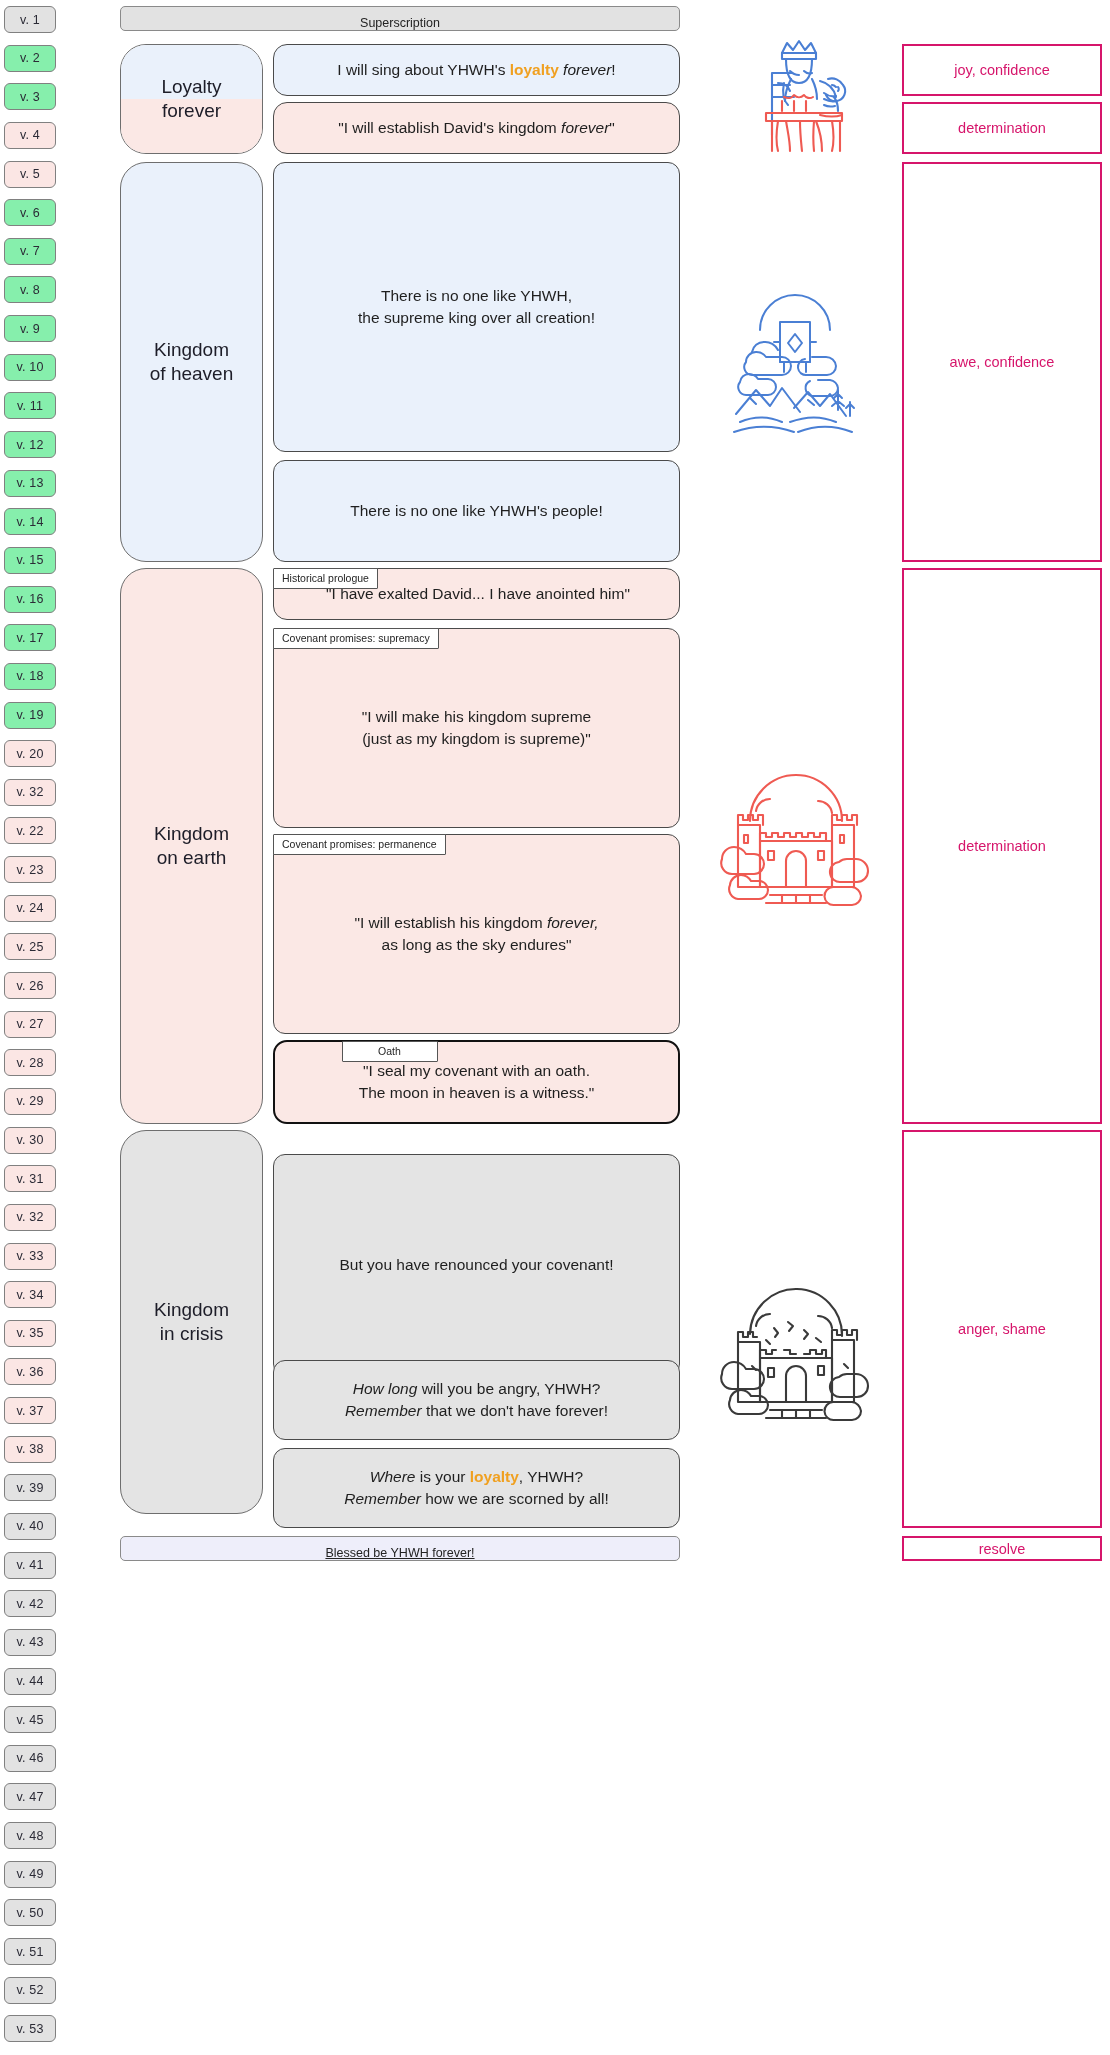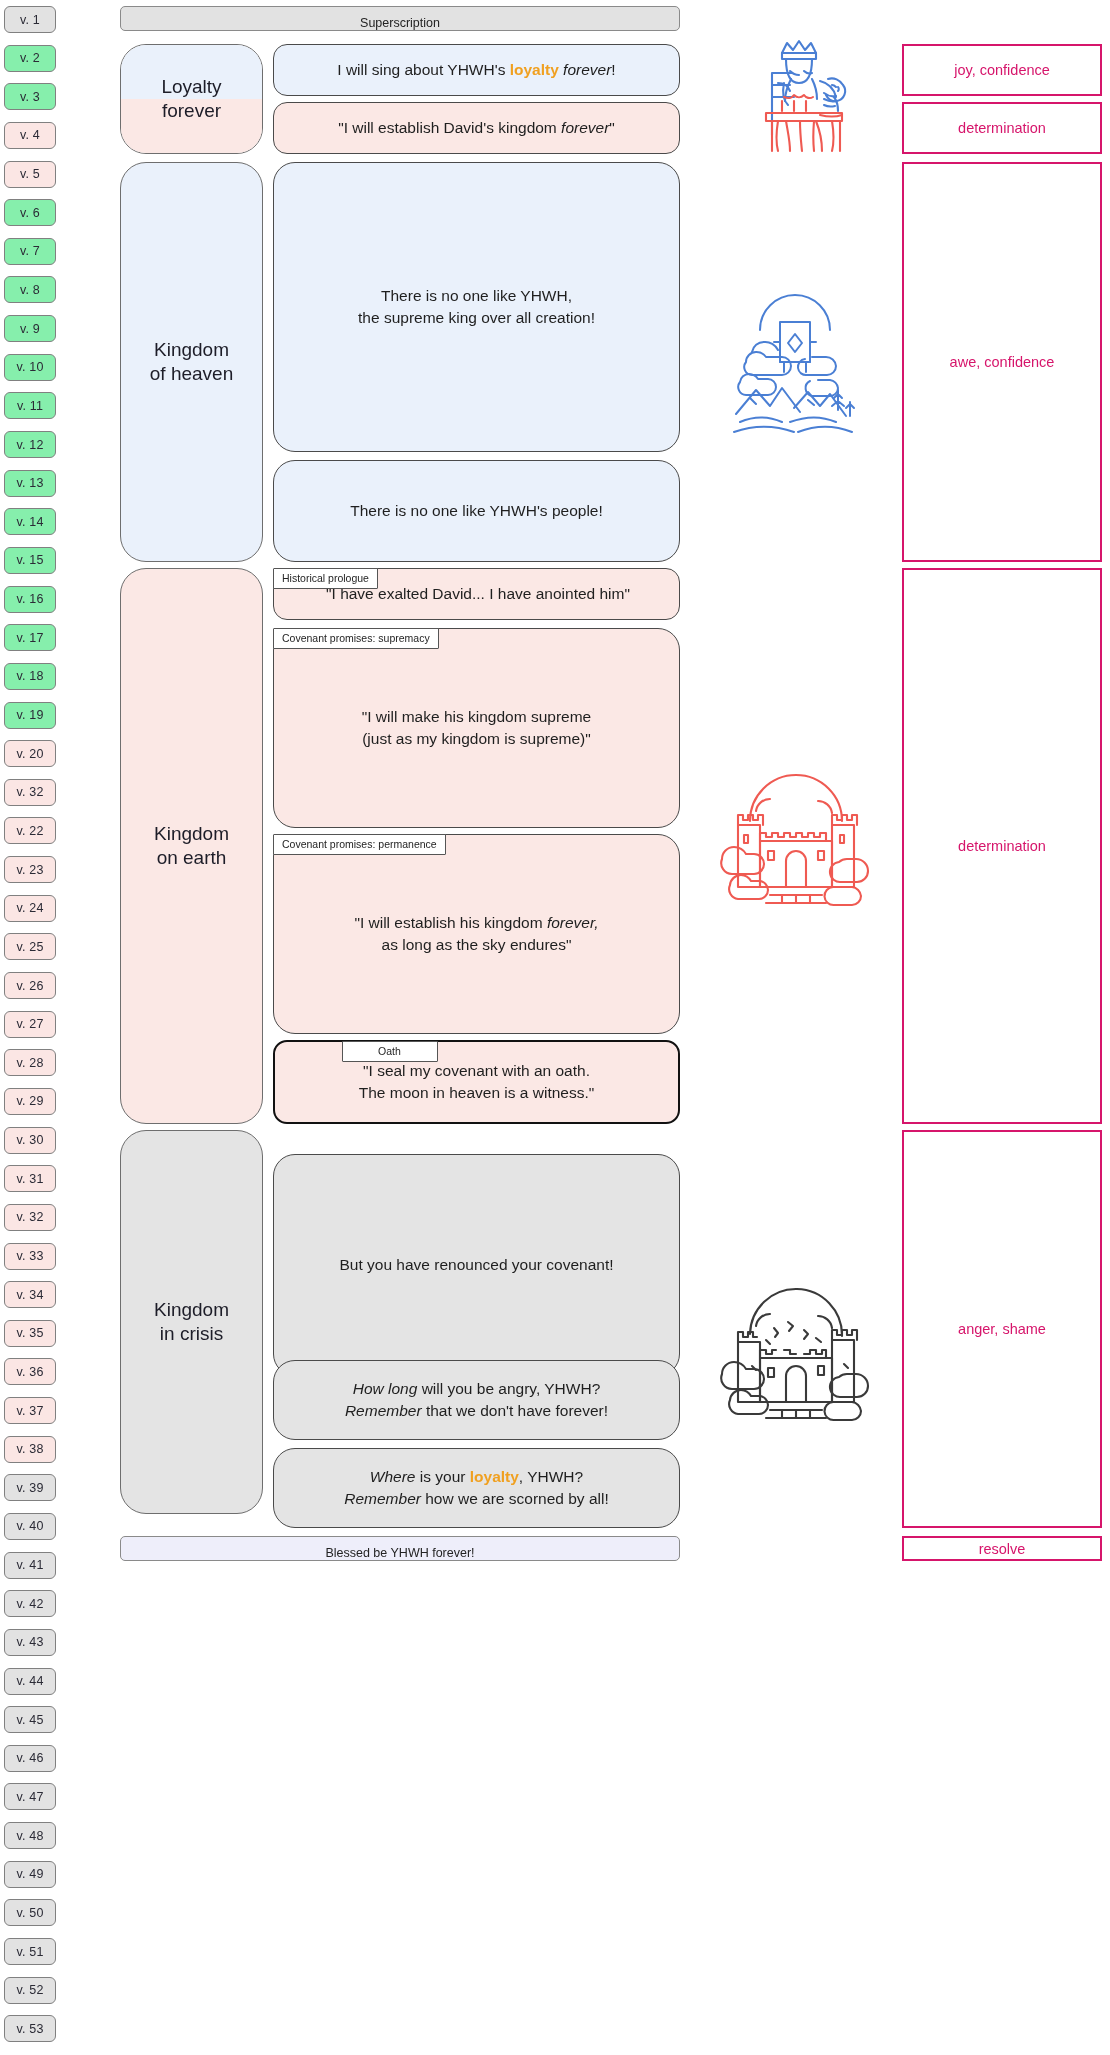--- a/index.html
+++ b/index.html
@@ -73,21 +73,21 @@
     border-radius: 5px;
     font-size: 12.5px;
     display: flex;
     align-items: flex-end;
     justify-content: center;
     text-align: center;
     width: 560px;
     height: 25px;
   }
   .strip-gray   { background: #e2e2e2; }
-  .strip-lav    { background: #eeeefa; }
+  .strip-lav    { background: #eeeefa; text-decoration: underline; }
 
   
   .seclabel {
     position: absolute;
     left: 0;
     width: 143px;
     border: 1px solid #6e6e6e;
     border-radius: 26px;
     display: flex;
     align-items: center;
@@ -108,21 +108,21 @@
   .bg-blue  { background: #eaf1fb; }
   .bg-pink  { background: #fbe8e5; }
   .bg-gray  { background: #e4e4e4; }
 
   
   .bubble {
     position: absolute;
     left: 153px;
     width: 407px;
     border: 1px solid #4a4a4a;
-    border-radius: 22px;
+    border-radius: 12px;
     display: flex;
     align-items: center;
     justify-content: center;
     text-align: center;
     font-size: 15.5px;
     line-height: 1.45;
     padding: 6px 16px;
     color: #1f1f1f;
   }
   .bubble.small-radius { border-radius: 14px; }

